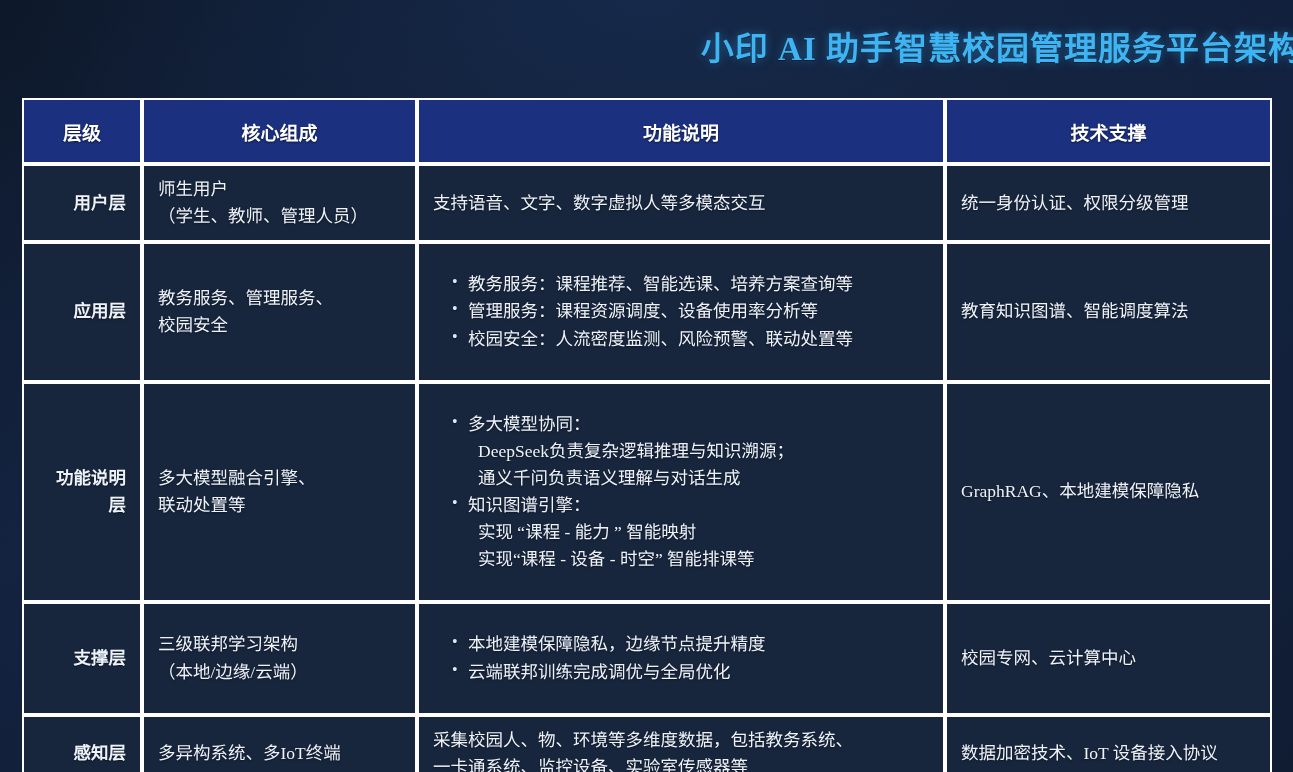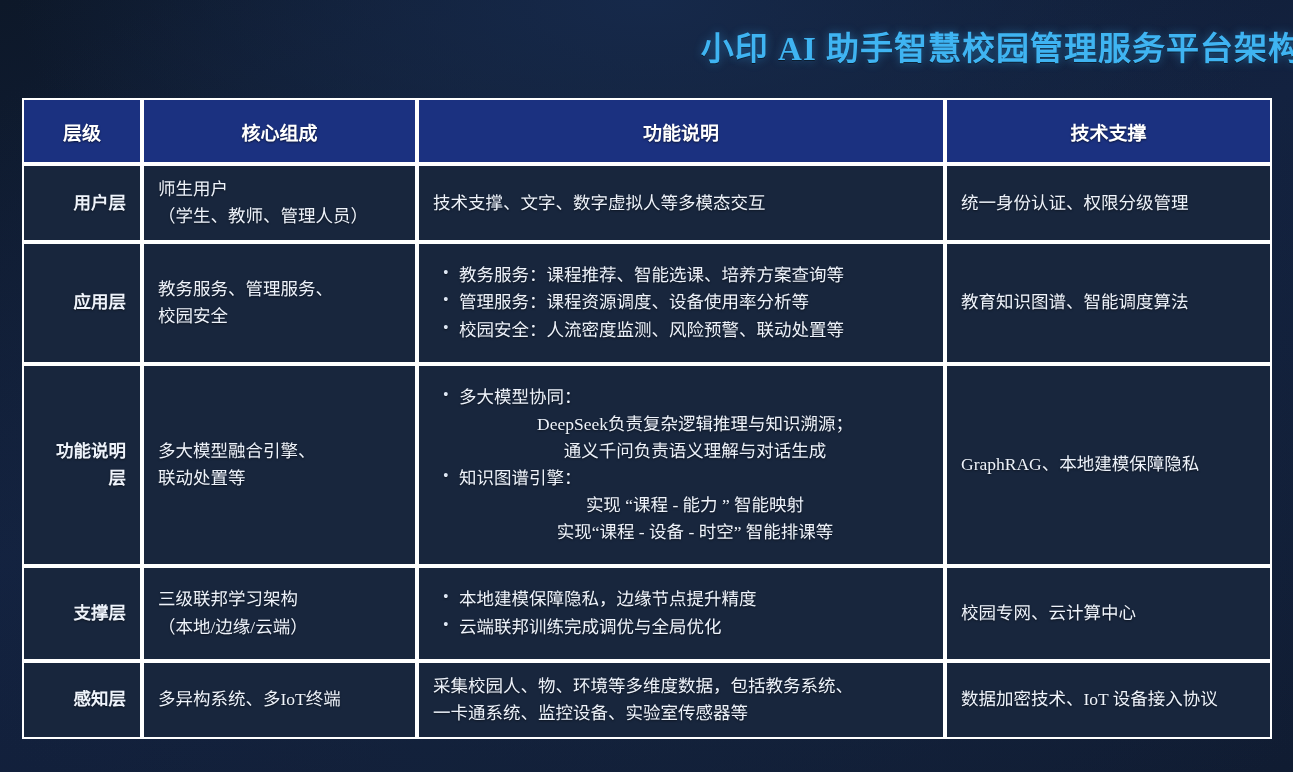--- a/index.html
+++ b/index.html
@@ -99,41 +99,40 @@
   }
   td.func-cell, td.tech-cell {
     text-align: left;
   }
 
   .lines { display: block; }
   .line { display: block; white-space: nowrap; }
 
   ul.bullets {
     list-style: none;
-    margin: 8px;
+    margin: 17px;
     padding: 0;
   }
   ul.bullets > li {
     position: relative;
     padding-left: 18px;
     white-space: nowrap;
   }
   ul.bullets > li::before {
     content: "•";
     position: absolute;
     left: 2px;
     top: -1px;
     color: #dfe8f5;
     font-size: 16px;
   }
   ul.bullets > li .sub {
     display: block;
     padding-left: 10px;
     white-space: nowrap;
-    text-align: center;
   }
 </style>
 </head>
 <body>
 
 <div class="page-bg"></div>
 
 <div class="title">小印 AI 助手智慧校园管理服务平台架构</div>
 
 <div class="table-wrap">
@@ -160,21 +159,21 @@
             </span>
           </td>
           <td class="core-cell">
             <span class="lines">
               <span class="line">师生用户</span>
               <span class="line">（学生、教师、管理人员）</span>
             </span>
           </td>
           <td class="func-cell">
             <span class="lines">
-              <span class="line">技术支撑、文字、数字虚拟人等多模态交互</span>
+              <span class="line">支持语音、文字、数字虚拟人等多模态交互</span>
             </span>
           </td>
           <td class="tech-cell">
             <span class="lines">
               <span class="line">统一身份认证、权限分级管理</span>
             </span>
           </td>
         </tr>
         <tr>
           <td class="layer-cell">

